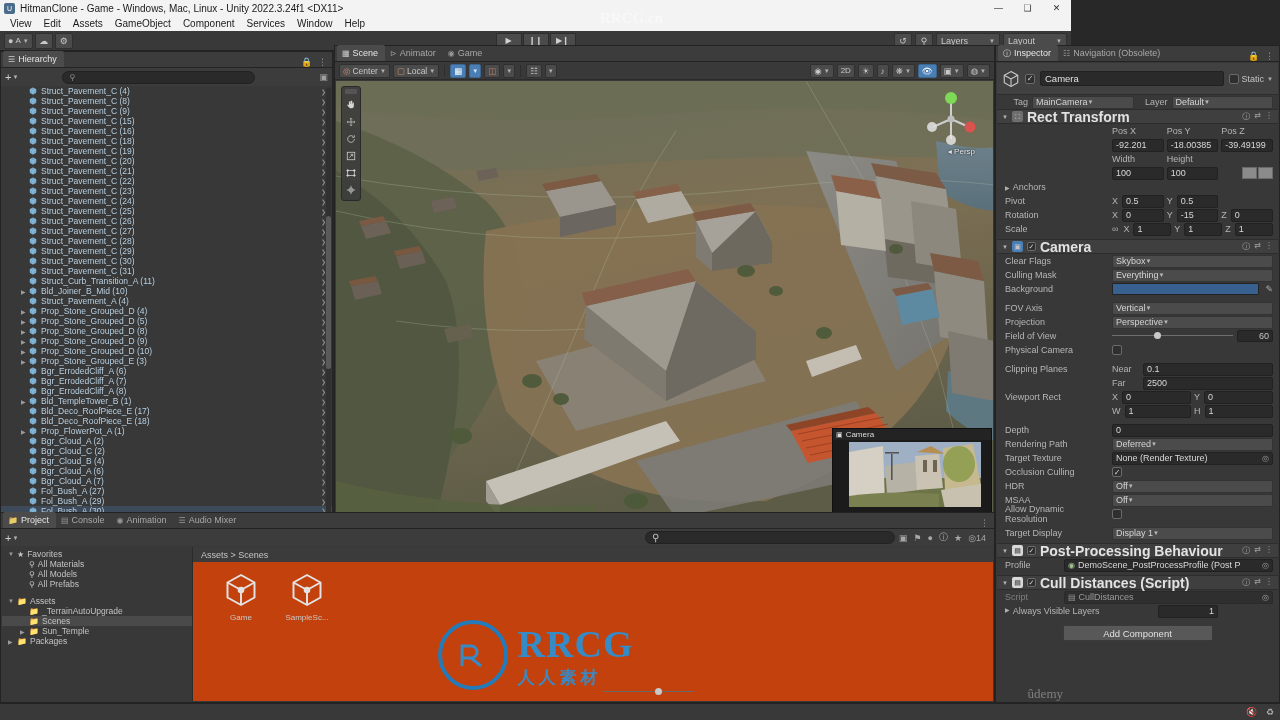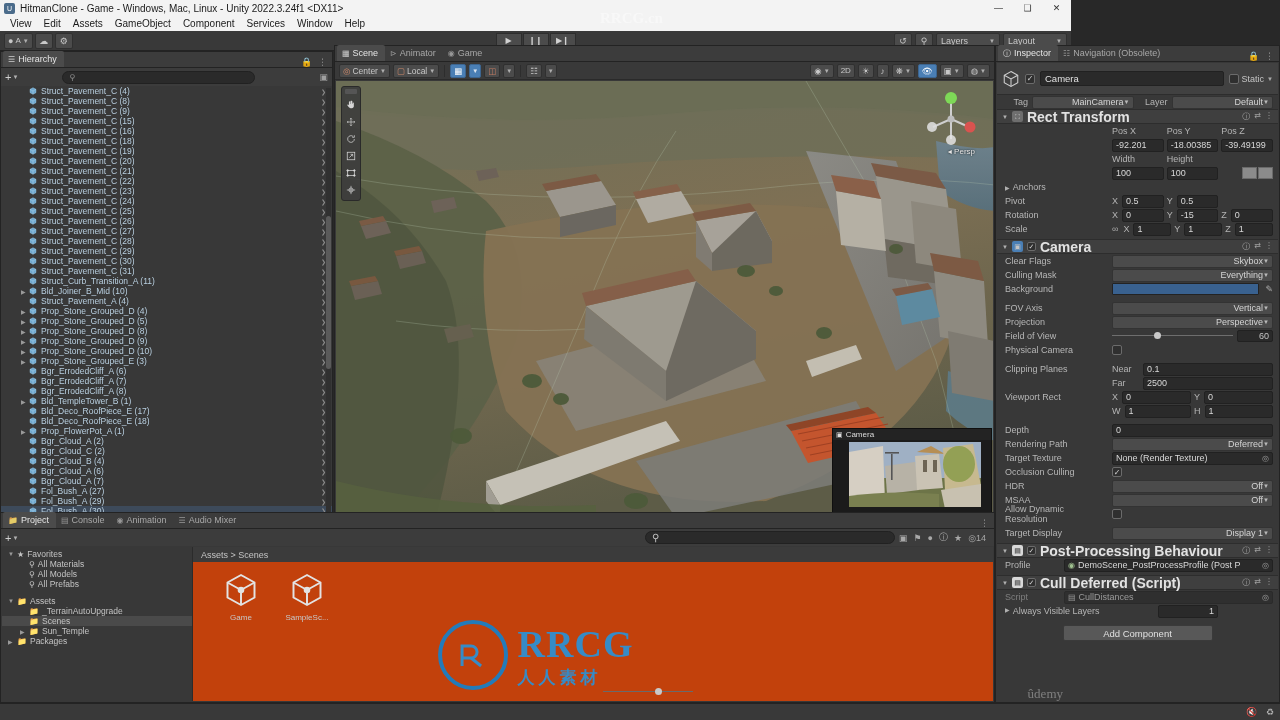--- a/index.html
+++ b/index.html
@@ -189,21 +189,21 @@
   }
   .name-field {
     flex: 1; height: 15px; background: #2a2a2a; border: 1px solid #212121; border-radius: 2px;
     display: flex; align-items: center; padding: 0 4px; font-size: 9.5px; color: #e0e0e0;
   }
   .static-wrap { display: flex; align-items: center; gap: 3px; font-size: 9px; color: #c4c4c4; }
   .ins-row2 { height: 14px; display: flex; align-items: center; padding: 0 5px; gap: 4px; background: #383838; }
   .lbl { font-size: 9px; color: #b4b4b4; }
   .dd {
     height: 13px; background: #4b4b4b; border: 1px solid #333; border-radius: 2px;
-    display: flex; align-items: center; justify-content: flex-end; padding: 0 3px;
+    display: flex; align-items: center; justify-content: flex-start; padding: 0 3px;
     font-size: 9px; color: #d4d4d4;
   }
   .comp-head {
     height: 15px; background: #3f3f3f; display: flex; align-items: center; gap: 4px;
     padding: 0 5px; border-top: 1px solid #2d2d2d; border-bottom: 1px solid #2d2d2d;
   }
   .comp-head .ch-title { font-size: 14px; color: #e2e2e2; font-weight: bold; }
   .comp-head .ch-right { margin-left: auto; display: flex; gap: 4px; color: #a0a0a0; font-size: 8px; }
   .foldout { font-size: 6px; color: #b0b0b0; }
   .comp-icon { width: 11px; height: 11px; border-radius: 2px; display: flex; align-items: center; justify-content: center; font-size: 7px; }
@@ -1538,21 +1538,21 @@
           <span style="color:#9fc18f;font-size:8px">◉</span>
           <span style="overflow:hidden;white-space:nowrap">DemoScene_PostProcessProfile (Post P</span>
           <span style="margin-left:auto;font-size:8px;color:#9a9a9a">◎</span>
         </span>
       </div>
 
       <div class="comp-head" style="margin-top:3px">
         <span class="foldout">▼</span>
         <span class="comp-icon" style="background:#d8d8d8;color:#333">▤</span>
         <span class="chk" style="width:9px;height:9px;font-size:7px">✓</span>
-        <span class="ch-title">Cull Deferred (Script)</span>
+        <span class="ch-title">Cull Distances (Script)</span>
         <span class="ch-right">
           <span>ⓘ</span>
           <span>⇄</span>
           <span>⋮</span>
         </span>
       </div>
       <div class="prow">
         <span class="plabel" style="width:56px;opacity:.55">Script</span>
         <span class="field" style="opacity:.6">
           <span style="font-size:8px">▤</span>

